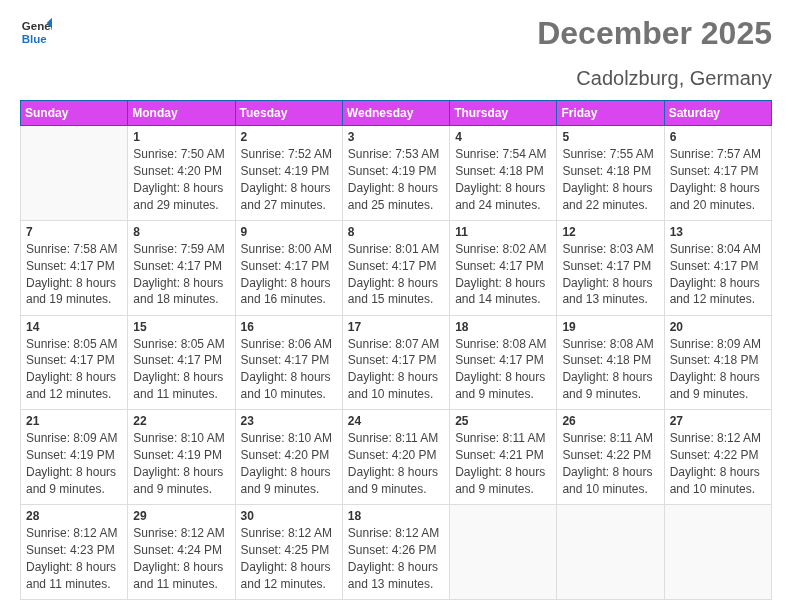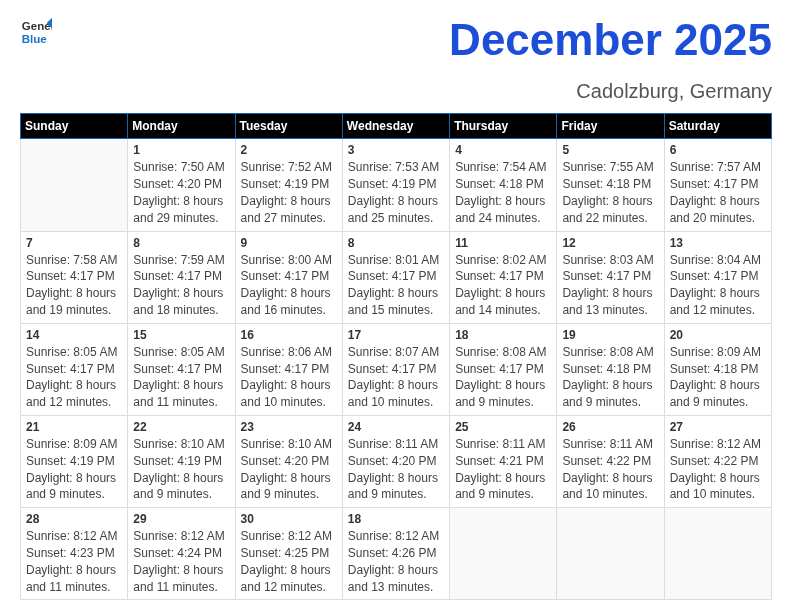--- a/index.html
+++ b/index.html
@@ -29,39 +29,39 @@
       gap: 4px;
     }
     .logo-icon {
       width: 32px;
       height: 32px;
     }
     .title-block {
       text-align: right;
     }
     .month-year {
-      font-size: 44px;
+      font-size: 32px;
       font-weight: bold;
-      color: #1d4ed8;
+      color: #737373;
       line-height: 1.1;
     }
     .location {
       font-size: 20px;
       color: #555;
       margin-top: 16px;
     }
     .calendar {
       flex: 1;
       border: 1px solid #ccc;
       border-collapse: collapse;
       width: 100%;
       table-layout: fixed;
     }
     .calendar th {
-      background-color: #000000;
+      background-color: #d946ef;
       color: #fff;
       font-size: 12px;
       font-weight: bold;
       padding: 5px 4px;
       text-align: left;
       border: 1px solid #1565b0;
     }
     .calendar td {
       border: 1px solid #ddd;
       vertical-align: top;

